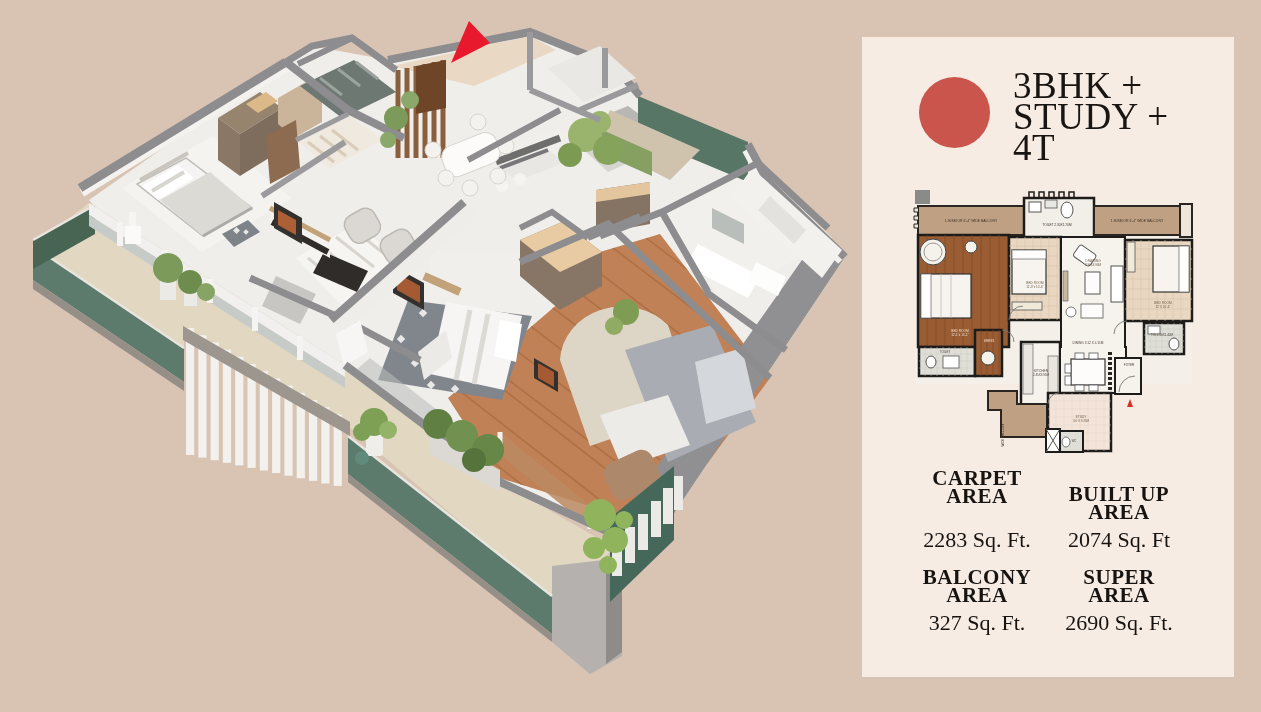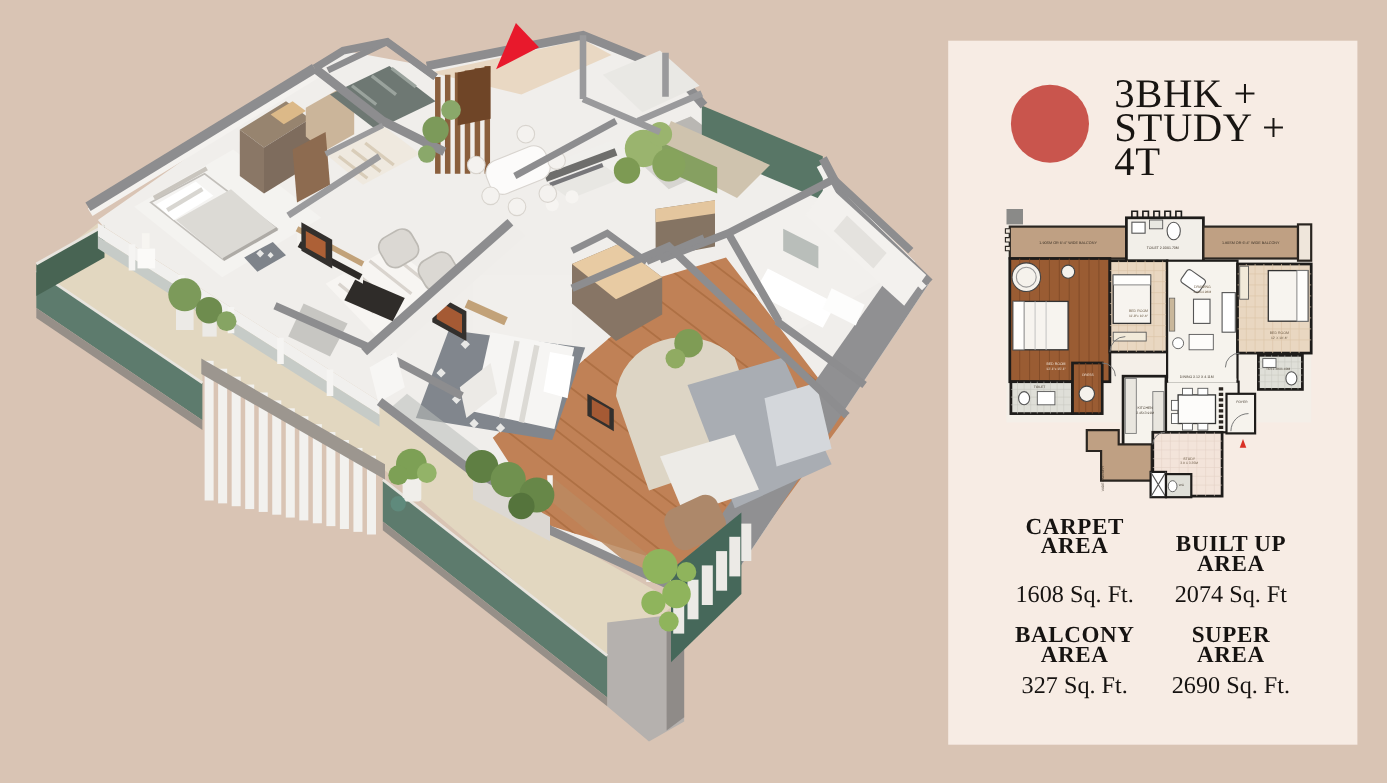--- a/index.html
+++ b/index.html
@@ -501,21 +501,21 @@
     <g fill="none" stroke="#777" stroke-width="0.9">
       <path d="M104,134 a14,14 0 0 1 14,-14"></path>
       <path d="M222,135 a13,13 0 0 0 -13,13"></path>
       <path d="M97,144 a12,12 0 0 1 12,12"></path>
       <path d="M143,218 a11,11 0 0 1 11,-11"></path>
     </g>
   </svg>
 
   <div class="abs stat-h" style="left:887px;top:470px;width:180px;">CARPET<br>AREA</div>
 
-  <div class="abs stat-v" style="left:887px;top:527px;width:180px;">1608 Sq. Ft.</div>
+  <div class="abs stat-v" style="left:887px;top:527px;width:180px;">2283 Sq. Ft.</div>
 
   <div class="abs stat-h" style="left:1029px;top:486px;width:180px;">BUILT UP<br>AREA</div>
 
   <div class="abs stat-v" style="left:1029px;top:527px;width:180px;">2074 Sq. Ft</div>
 
   <div class="abs stat-h" style="left:887px;top:569px;width:180px;">BALCONY<br>AREA</div>
 
   <div class="abs stat-v" style="left:887px;top:610px;width:180px;">327 Sq. Ft.</div>
 
   <div class="abs stat-h" style="left:1029px;top:569px;width:180px;">SUPER<br>AREA</div>

